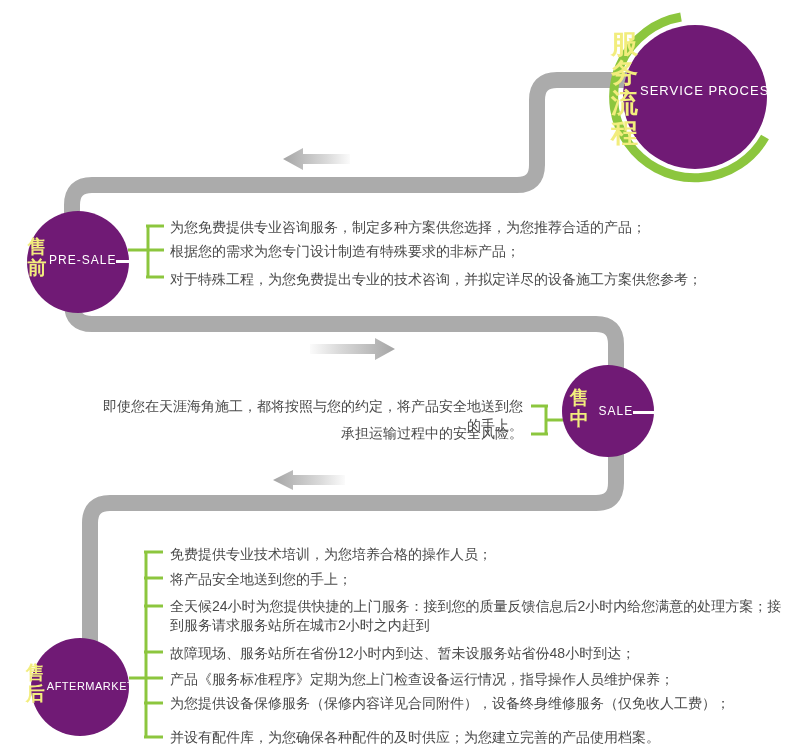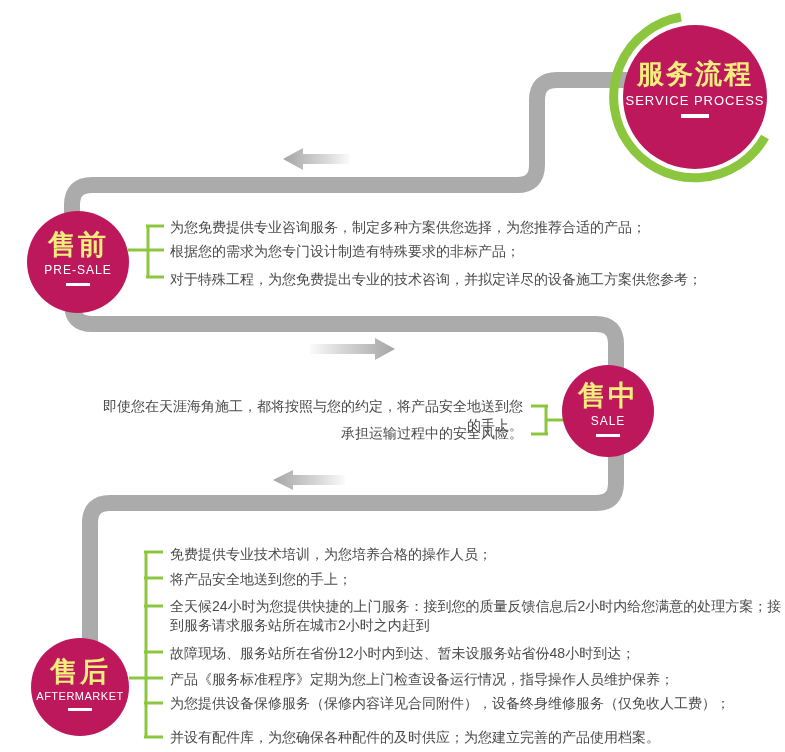--- a/index.html
+++ b/index.html
@@ -2,35 +2,35 @@
 <html><head>
 <meta charset="utf-8">
 <style>
   html,body{margin:0;padding:0;background:#fff;}
   #canvas{
     position:relative;width:785px;height:752px;background:#fff;overflow:hidden;
     font-family:"Liberation Sans","DejaVu Sans",sans-serif;
   }
   #flow-svg{position:absolute;left:0;top:0;}
   .circle{
-    position:absolute;border-radius:50%;background:#be185d;
-    display:flex;flex-direction:column;align-items:center;justify-content:center;
+    position:absolute;border-radius:50%;background:#701a75;
+    display:flex;flex-direction:row;align-items:center;justify-content:center;
     text-align:center;
   }
   .circle .cn{color:#F2ED7D;font-weight:bold;letter-spacing:2px;line-height:1.1;}
   .circle .en{color:#ffffff;letter-spacing:1px;margin-top:3px;white-space:nowrap;}
   .circle .bar{background:#ffffff;margin-top:6px;}
   #circle-main{left:623px;top:25px;width:144px;height:144px;padding-bottom:16px;box-sizing:border-box;}
   #circle-main .cn{font-size:27px;}
   #circle-main .en{font-size:13px;}
   #circle-main .bar{width:28px;height:4px;}
   #circle-presale{left:27px;top:211px;width:102px;height:102px;padding-bottom:8px;box-sizing:border-box;}
   #circle-midsale{left:562px;top:365px;width:92px;height:92px;padding-bottom:4px;box-sizing:border-box;}
   #circle-aftersale{left:31px;top:638px;width:98px;height:98px;padding-bottom:6px;box-sizing:border-box;}
-  .circle.small .cn{font-size:28px;}
+  .circle.small .cn{font-size:19px;}
   .circle.small .en{font-size:12px;}
   #circle-aftersale .en{font-size:11px;letter-spacing:0.5px;}
   .circle.small .bar{width:24px;height:3px;}
   .item{
     position:absolute;color:#4A4A4A;font-size:14px;line-height:19px;
   }
   .left-items{left:170px;width:612px;}
   .right-item{left:90px;width:433px;text-align:right;}
 </style>
 </head>

